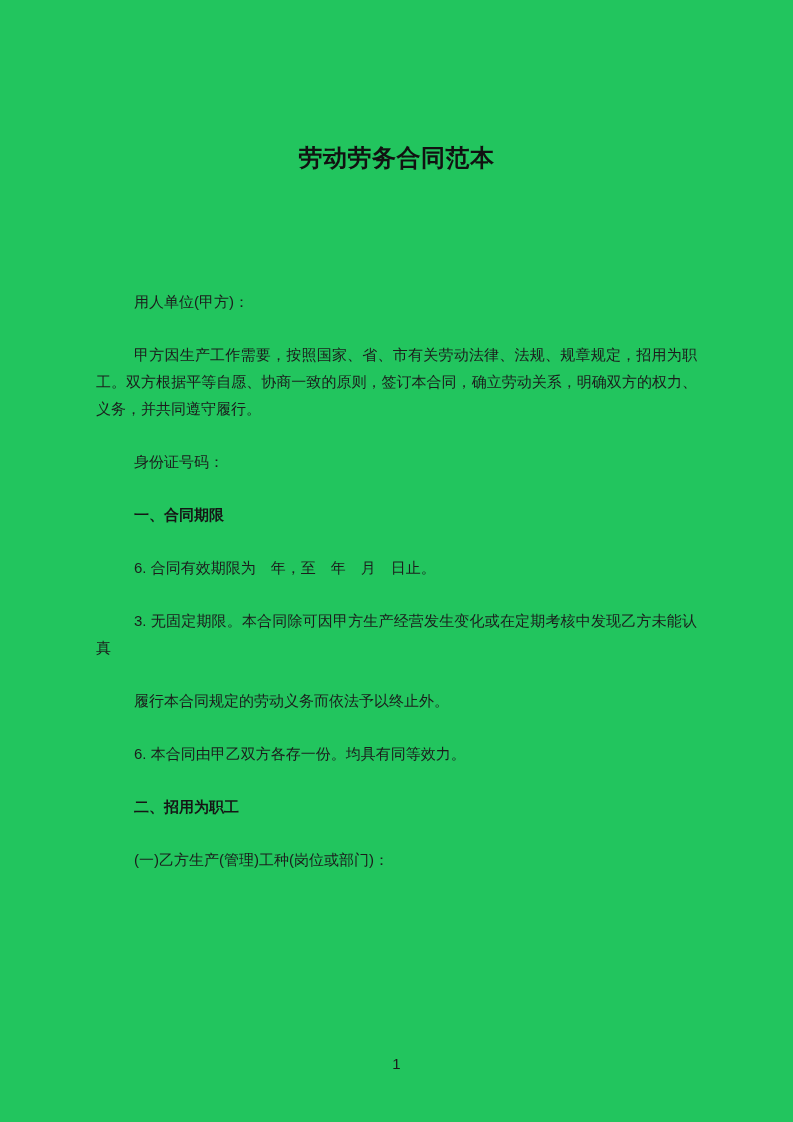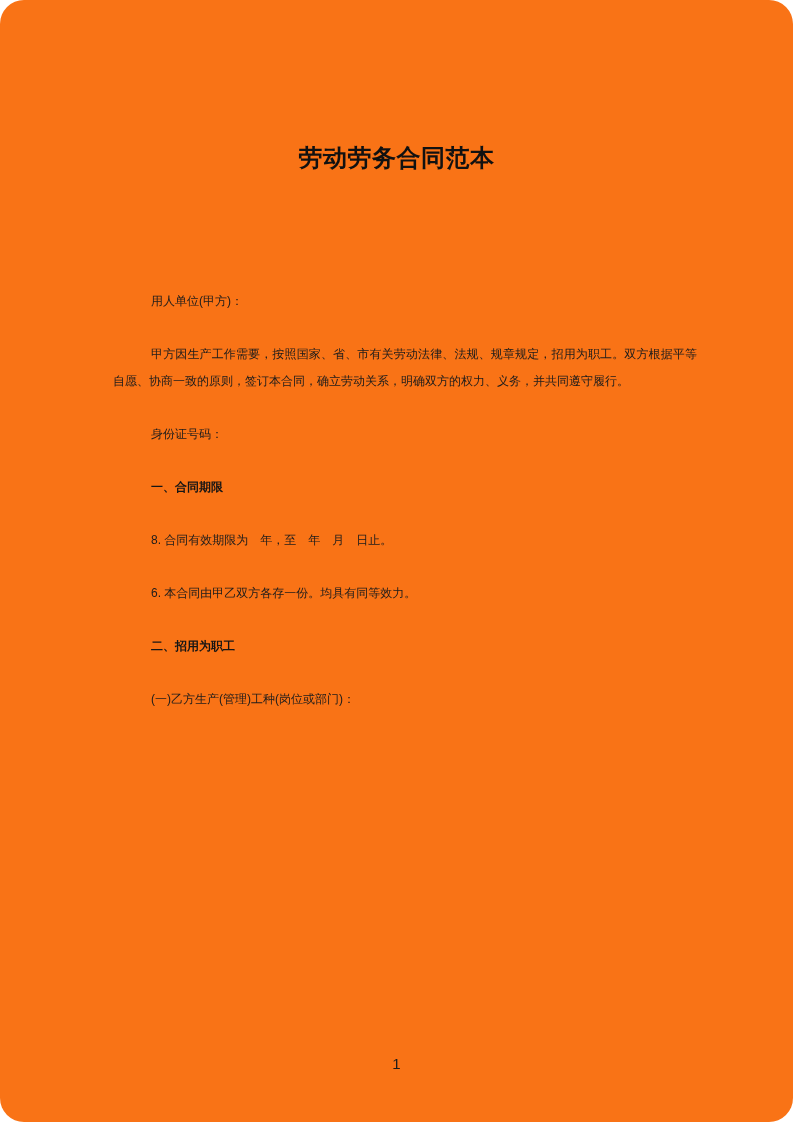--- a/index.html
+++ b/index.html
@@ -5,41 +5,40 @@
   html, body {
     margin: 0;
     padding: 0;
     background: #ffffff;
   }
   .page {
     position: relative;
     width: 793px;
     height: 1122px;
     margin: 0 auto;
-    background: #f97316;
+    background: #22c55e;
     overflow: hidden;
     font-family: "Liberation Sans", sans-serif;
     color: #1c1c1c;
-    border-radius: 24px;
   }
   .doc-title {
     margin: 141px 0 0 0;
     text-align: center;
     font-size: 24px;
     line-height: 34px;
     font-weight: 700;
     color: #111111;
     letter-spacing: 0.5px;
   }
   .doc-content {
     margin: 113px 96px 0 96px;
   }
   .para {
-    margin: 0 0 26px 17px;
-    font-size: 12px;
+    margin: 0 0 26px 0;
+    font-size: 15px;
     line-height: 27px;
     text-indent: 38px;
     text-align: justify;
     color: #1c1c1c;
   }
   .para.heading {
     font-weight: 700;
     color: #151515;
   }
   .para.label {
@@ -60,20 +59,22 @@
 <body>
 
 <div class="page">
   <h1 class="doc-title">劳动劳务合同范本</h1>
 
   <div class="doc-content" id="paragraphs">
       <p class="para label">用人单位(甲方)：</p>
       <p class="para body">甲方因生产工作需要，按照国家、省、市有关劳动法律、法规、规章规定，招用为职工。双方根据平等自愿、协商一致的原则，签订本合同，确立劳动关系，明确双方的权力、义务，并共同遵守履行。</p>
       <p class="para label">身份证号码：</p>
       <p class="para heading">一、合同期限</p>
-      <p class="para body">8. 合同有效期限为　年，至　年　月　日止。</p>
+      <p class="para body">6. 合同有效期限为　年，至　年　月　日止。</p>
+      <p class="para body">3. 无固定期限。本合同除可因甲方生产经营发生变化或在定期考核中发现乙方未能认真</p>
+      <p class="para body">履行本合同规定的劳动义务而依法予以终止外。</p>
       <p class="para body">6. 本合同由甲乙双方各存一份。均具有同等效力。</p>
       <p class="para heading">二、招用为职工</p>
       <p class="para body">(一)乙方生产(管理)工种(岗位或部门)：</p>
     </div>
 
   <div class="page-number">1</div>
 </div>
 
 </body></html>

